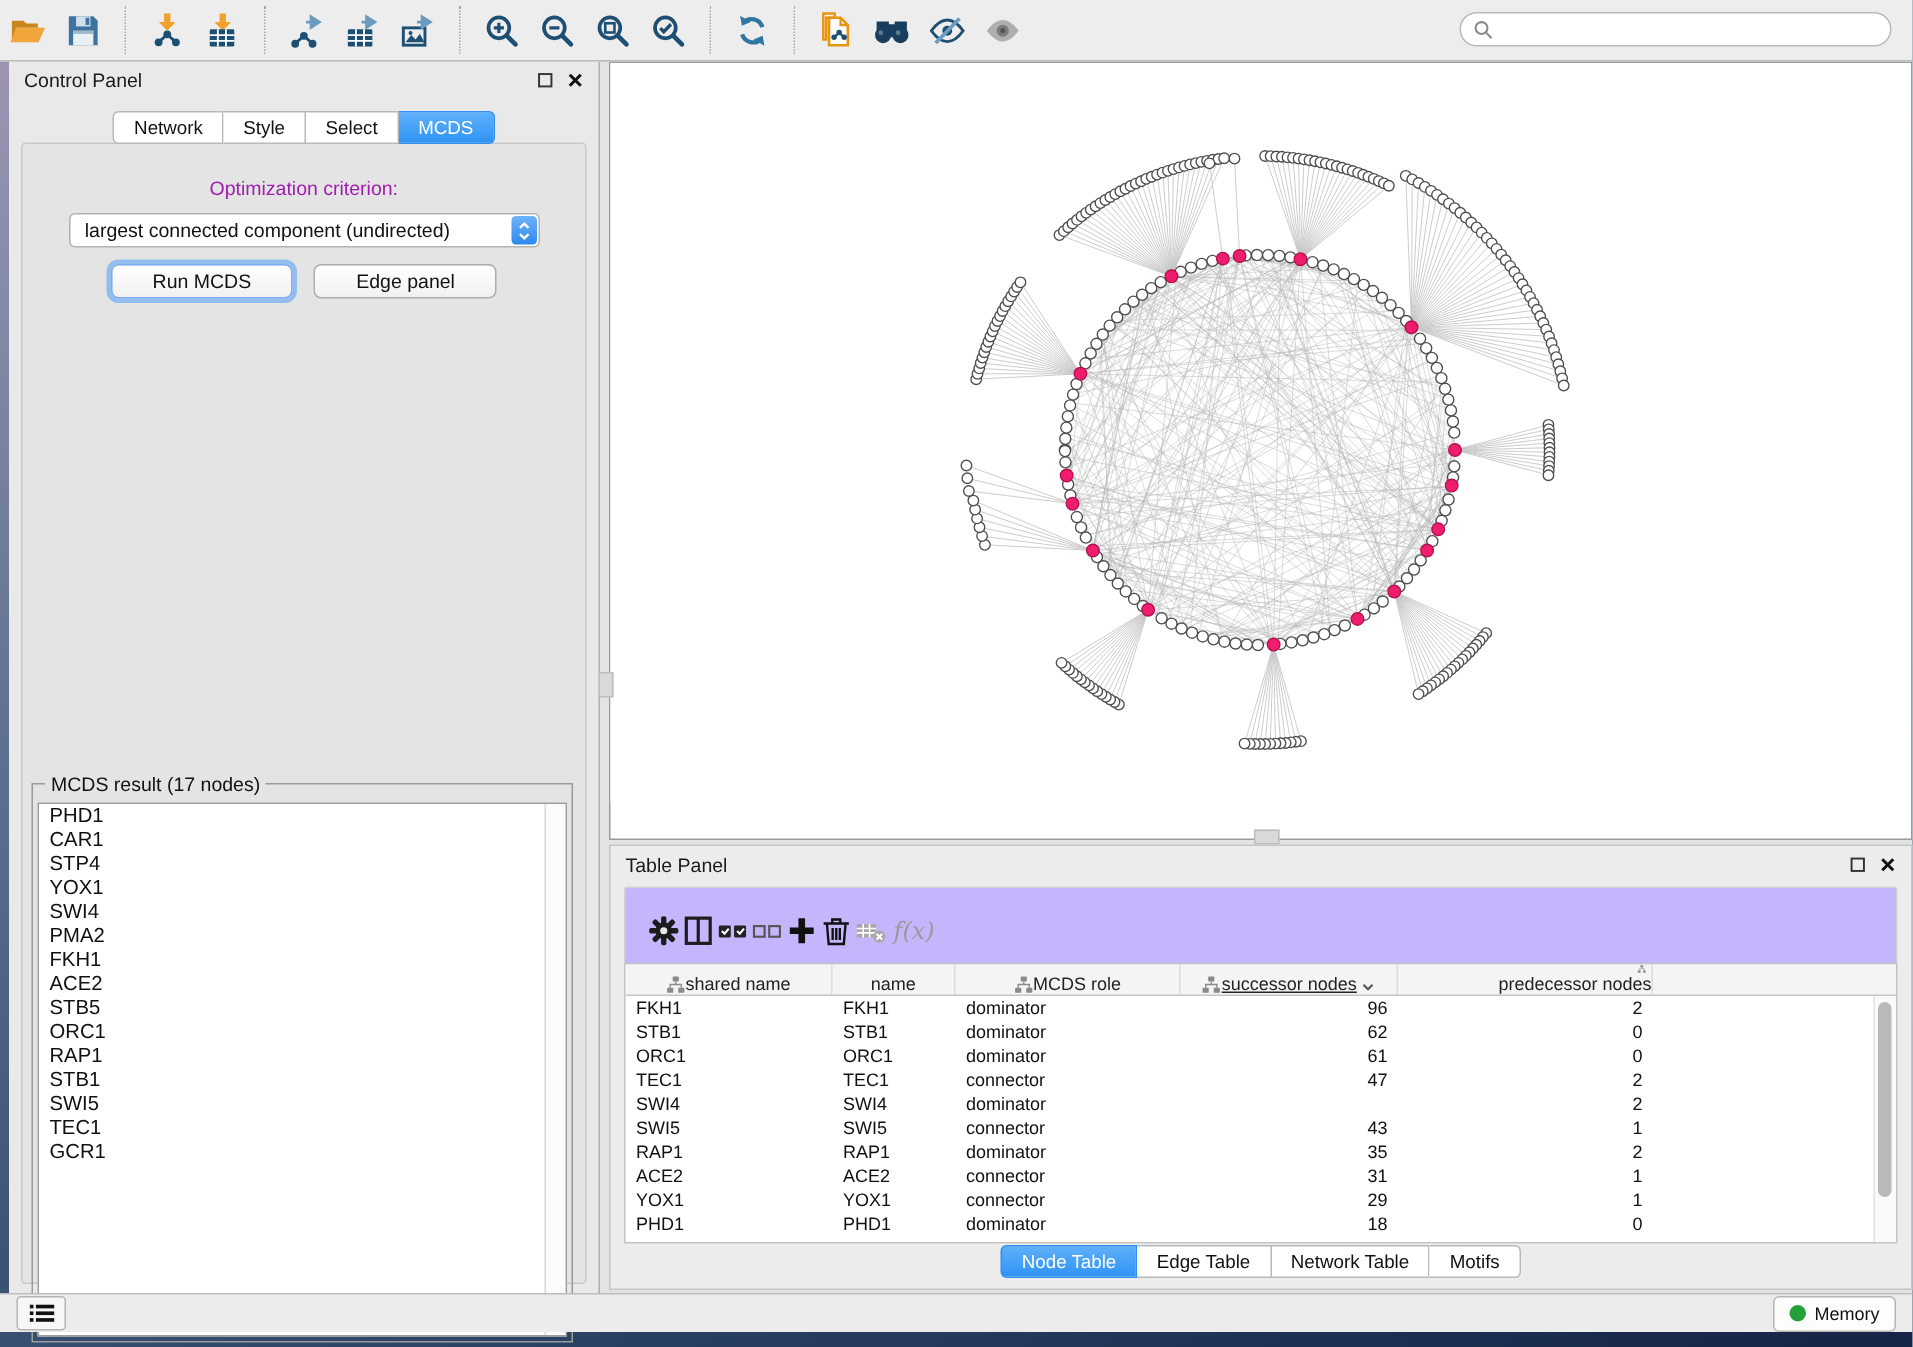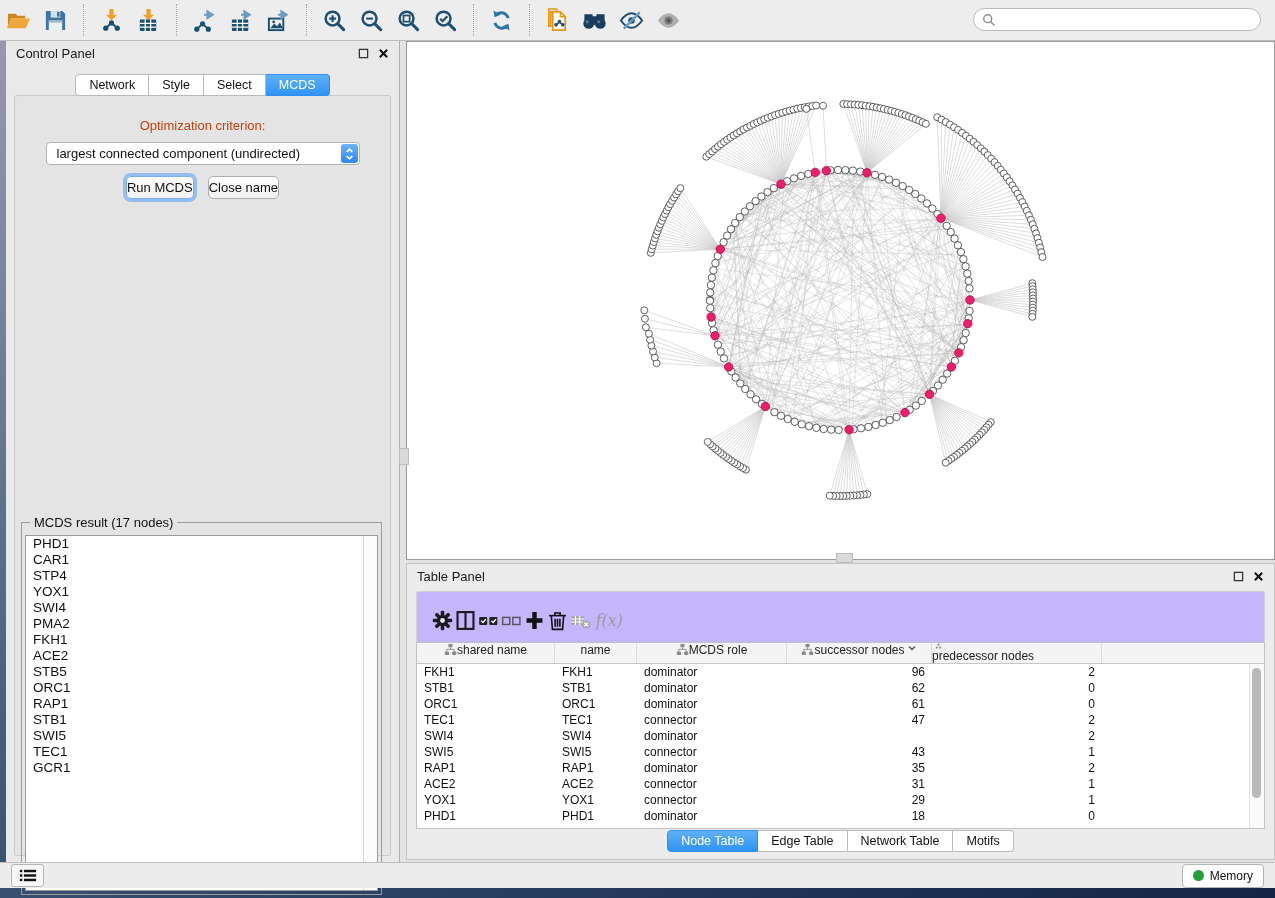--- a/index.html
+++ b/index.html
@@ -27,28 +27,28 @@
   .panel-controls{margin-left:auto;display:flex;gap:9px;align-items:center}
   .panel-controls svg{width:11px;height:11px;display:block}
   .cp-tabs{position:absolute;left:0;top:33px;width:100%;display:flex;justify-content:center;z-index:3}
   .tab{height:20px;line-height:20px;padding:0 13px;background:#fff;border:1px solid #b9b9b9;border-left:none;
     font-size:12.5px;color:#111;cursor:default}
   .tab:first-child{border-left:1px solid #b9b9b9;border-radius:4px 0 0 4px}
   .tab:last-child{border-radius:0 4px 4px 0}
   .tab.active{background:linear-gradient(#5fb0f9,#2f93f4);color:#fff;border-color:#2e8ff0}
   .cp-inner{position:absolute;left:8px;right:8px;top:54px;bottom:6px;background:#e4e4e4;
     border:1px solid #c9c9c9;border-radius:3px}
-  .opt-label{text-align:center;margin-top:22px;font-size:13px;color:#c2410c}
+  .opt-label{text-align:center;margin-top:22px;font-size:13px;color:#a21caf}
   .opt-select{margin:9px auto 0;width:314px;height:23px;border:1px solid #b3b3b3;border-radius:4px;
     background:#fff;display:flex;align-items:center;padding-left:10px;font-size:13px;color:#111;
     position:relative;box-sizing:border-box}
   .opt-select .stepper{position:absolute;right:1px;top:1px;width:17px;height:19px;border-radius:3px;
     background:linear-gradient(#6db3f9,#2f88ef);display:flex;align-items:center;justify-content:center}
   .btn-row{display:flex;justify-content:center;gap:14px;margin-top:11px}
-  .cp-btn{height:23px;padding:0 0;font-size:13px;background:linear-gradient(#ffffff,#f1f1f1);
+  .cp-btn{height:23px;padding:0 27px;font-size:13px;background:linear-gradient(#ffffff,#f1f1f1);
     border:1px solid #adadad;border-radius:5px;color:#111;font-family:"Liberation Sans",sans-serif}
   .cp-btn.focused{box-shadow:0 0 0 3px rgba(93,163,245,.6);border-color:#7aaef0}
   .groupbox{position:absolute;left:6px;right:8px;top:426px;height:371px;border:1px solid #9b9b9b}
   .groupbox .legend{position:absolute;top:-8px;left:8px;background:#e4e4e4;padding:0 4px;font-size:13px;color:#111}
   .mcds-list{position:absolute;left:3px;right:3px;top:12px;bottom:3px;background:#fff;border:1px solid #9b9b9b;
     overflow:hidden}
   .mcds-list .item{height:16px;line-height:16px;padding-left:7px;font-size:13.5px;color:#111}
   .mcds-scroll{position:absolute;right:0;top:0;bottom:0;width:13px;background:#fbfbfb;border-left:1px solid #d8d8d8}
   
   .v-handle{position:absolute;left:399px;top:448px;width:8px;height:15px;background:#d9d9d9;border:1px solid #bdbdbd;z-index:4}
@@ -65,21 +65,21 @@
   
   .table-panel{position:absolute;left:406px;top:563px;width:869px;height:297px;background:#ececec;z-index:2;
     border:1px solid #c5c5c5;box-sizing:border-box}
   .tp-toolbar{position:absolute;left:9px;right:9px;top:27px;height:58px;background:#c4b5fd;
     border:1px solid #d2d2d2;border-radius:2px;display:flex;align-items:center;padding-left:14px;box-sizing:border-box}
   .tt-btn{display:flex;align-items:center;justify-content:center}
   .tt-btn svg{width:23px;height:23px}
   .table-wrap{position:absolute;left:9px;right:9px;top:78px;height:187px;background:#fff;
     border:1px solid #c2c2c2;box-sizing:border-box;overflow:hidden}
   .nt-header{display:flex;height:20px;background:#f4f4f4;border-bottom:1px solid #c6c6c6;font-size:12px;color:#222}
-  .th{display:flex;align-items:flex-start;justify-content:center;gap:0;border-right:1px solid #dcdcdc;box-sizing:border-box;overflow:hidden}
+  .th{display:flex;align-items:flex-end;justify-content:center;gap:0;border-right:1px solid #dcdcdc;box-sizing:border-box;overflow:hidden}
   .th.filler{border-right:none}
   .th svg.org{width:13px;height:13px}
   .th svg.chev{width:10px;height:10px;margin-left:2px}
   .nt-row{display:flex;height:16px;font-size:12px;color:#111}
   .td{box-sizing:border-box;padding:0 7px;line-height:16px;white-space:nowrap;overflow:hidden}
   .td.num{text-align:right}
   .vscroll{position:absolute;right:0;top:21px;bottom:0;width:14px;background:#fafafa;border-left:1px solid #e2e2e2}
   .vthumb{position:absolute;left:2px;width:9px;border-radius:5px;background:#b9b9b9;top:4px;height:130px}
   .tp-tabs{position:absolute;left:0;right:0;bottom:7px;display:flex;justify-content:center}
   
@@ -284,21 +284,21 @@
       <span>largest connected component (undirected)</span>
       <span class="stepper">
         <svg viewBox="0 0 16 22" width="13" height="18">
             <path d="M4.5 8.5L8 5l3.5 3.5" stroke="#fff" stroke-width="2" fill="none"></path>
             <path d="M4.5 13.5L8 17l3.5-3.5" stroke="#fff" stroke-width="2" fill="none"></path>
           </svg>
       </span>
     </div>
     <div class="btn-row">
       <button class="cp-btn focused">Run MCDS</button>
-      <button class="cp-btn">Close name</button>
+      <button class="cp-btn">Edge panel</button>
     </div>
     <div class="groupbox">
       <span class="legend">MCDS result (17 nodes)</span>
       <div class="mcds-list" id="mcds-list">
         <div class="mcds-scroll"></div>
       <div class="item">PHD1</div>
           <div class="item">CAR1</div>
           <div class="item">STP4</div>
           <div class="item">YOX1</div>
           <div class="item">SWI4</div>
@@ -1250,21 +1250,21 @@
           <svg class="org" viewBox="0 0 14 14">
             <g fill="#8a8a8a">
               <rect x="4.8" y="1" width="4.4" height="3.6" rx=".6"></rect>
               <rect x="0.8" y="9.2" width="4.4" height="3.6" rx=".6"></rect>
               <rect x="8.8" y="9.2" width="4.4" height="3.6" rx=".6"></rect>
             </g>
             <path d="M7 4.6v2.2M3 9.2V6.8h8V9.2" fill="none" stroke="#8a8a8a" stroke-width="1"></path>
           </svg>
           <span>MCDS role</span>
         </div>
-        <div class="th" style="width: 145px;">
+        <div class="th" style="width: 145px; text-decoration: underline;">
           <svg class="org" viewBox="0 0 14 14">
             <g fill="#8a8a8a">
               <rect x="4.8" y="1" width="4.4" height="3.6" rx=".6"></rect>
               <rect x="0.8" y="9.2" width="4.4" height="3.6" rx=".6"></rect>
               <rect x="8.8" y="9.2" width="4.4" height="3.6" rx=".6"></rect>
             </g>
             <path d="M7 4.6v2.2M3 9.2V6.8h8V9.2" fill="none" stroke="#8a8a8a" stroke-width="1"></path>
           </svg>
           <span>successor nodes</span>
           <svg class="chev" viewBox="0 0 10 10">

